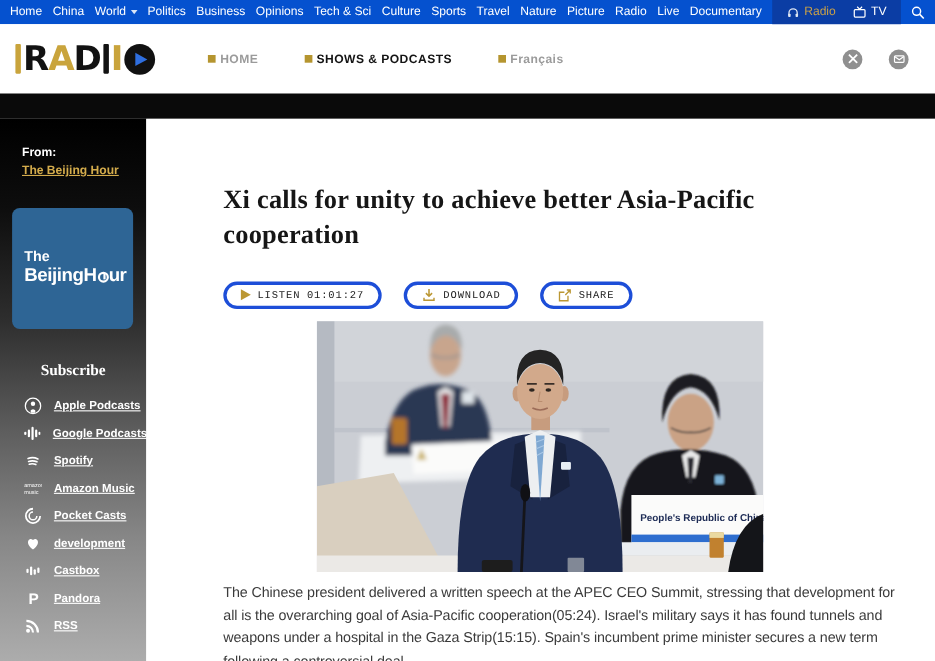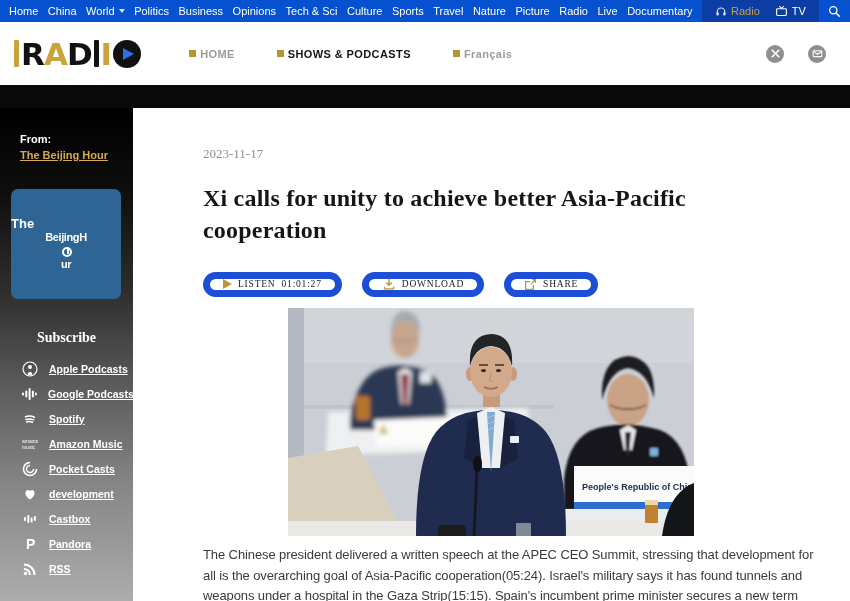--- a/index.html
+++ b/index.html
@@ -47,41 +47,41 @@
   
   .content { display:flex; height:574px; }
   .sidebar { width:133px; flex:0 0 133px;
     background:linear-gradient(180deg,#000 0%,#0d0d0d 14%,#2e2e2e 32%,#5f5f5f 50%,#868686 66%,#a5a5a5 82%,#c7c7c7 100%); }
   .from-block { margin:25px 0 0 20px; }
   .from-label { color:#fff; font-size:11px; font-weight:bold; }
   .show-link { display:inline-block; margin-top:3px; color:#d4ac4c; font-size:11px;
     font-weight:bold; text-decoration:underline; cursor:pointer; }
   .bh-logo { margin:26px 0 0 11px; width:110px; height:110px; background:#2e6595;
     border-radius:7px; display:flex; flex-direction:column; justify-content:center;
-    padding-left:0; color:#fff; font-weight:bold; cursor:pointer; }
+    padding-left:11px; color:#fff; font-weight:bold; cursor:pointer; }
   .bh-line1 { font-size:13px; line-height:1; }
-  .bh-line2 { font-size:11px; letter-spacing:-.4px; line-height:1.3; display:flex; align-items:center;flex-direction:column; }
+  .bh-line2 { font-size:17px; letter-spacing:-.4px; line-height:1.3; display:flex; align-items:center; }
   .clock-o { width:10px; height:10px; border:2.5px solid #fff; border-radius:50%;
     display:inline-block; margin:2px 0 0 1px; position:relative; }
   .clock-o::after { content:""; position:absolute; left:3px; top:0px; width:2px; height:5px; background:#fff; }
   .subscribe-title { text-align:center; margin-top:31px; color:#fff; font-size:14px; font-weight:bold;font-family:Liberation Serif, serif; }
   .sub-list { margin-top:10px; }
   .sub-item { height:25px; display:flex; align-items:center; padding-left:21px; cursor:pointer; }
   .sub-icon { width:17px; display:flex; justify-content:center; margin-right:11px; }
   .sub-label { color:#fff; font-size:10.5px; font-weight:bold; text-decoration:underline; white-space:nowrap; }
 
   
   .main { flex:1; background:#fff; padding:38px 0 0 70px; }
   .date { font-family:"Liberation Serif", serif; font-size:13px; color:#8f8f8f; }
   .title { margin-top:21px; width:600px; font-family:"Liberation Serif", serif;
     font-weight:bold; font-size:24px; line-height:1.33; color:#161616; letter-spacing:.2px; }
   .btn-row { margin-top:25px; display:flex; gap:20px; }
-  .pill { display:inline-flex; align-items:center; gap:6px; border:7px solid #1d4ed8;
+  .pill { display:inline-flex; align-items:center; gap:6px; border:3px solid #1d4ed8;
     border-radius:14px; height:25px; padding:0 13px; cursor:pointer; background:#fff;
-    font-family:Liberation Serif, serif; font-size:9.5px; letter-spacing:.8px; color:#222; }
+    font-family:Liberation Mono, monospace; font-size:9.5px; letter-spacing:.8px; color:#222; }
   .play-tri { width:0; height:0; border-left:9px solid #bb9733;
     border-top:5.5px solid transparent; border-bottom:5.5px solid transparent; }
   .photo-wrap { margin:11px 0 0 85px; width:406px; height:228px; }
   .body-text { margin-top:9px; width:622px; font-size:13px; line-height:1.6;
     color:#3b3b3b; letter-spacing:-.1px; }
 </style>
 </head>
 <body>
 
 <div class="topnav">
@@ -274,21 +274,20 @@
               <circle cx="3.5" cy="12.5" r="1.8" fill="#fff"></circle>
               <path d="M2 8 a6 6 0 0 1 6 6 M2 3.5 a10.5 10.5 0 0 1 10.5 10.5" fill="none" stroke="#fff" stroke-width="2"></path>
             </svg>
           </span>
         <span class="sub-label">RSS</span>
       </div>
     </div>
   </div>
 
   <div class="main">
-    <div class="date">2023-11-17</div>
     <h1 class="title">Xi calls for unity to achieve better Asia-Pacific cooperation</h1>
 
     <div class="btn-row">
       <span class="pill">
         <span class="play-tri"></span>
         <span>LISTEN</span>
         <span>01:01:27</span>
       </span>
       <span class="pill">
         <svg width="14" height="14" viewBox="0 0 16 16">

